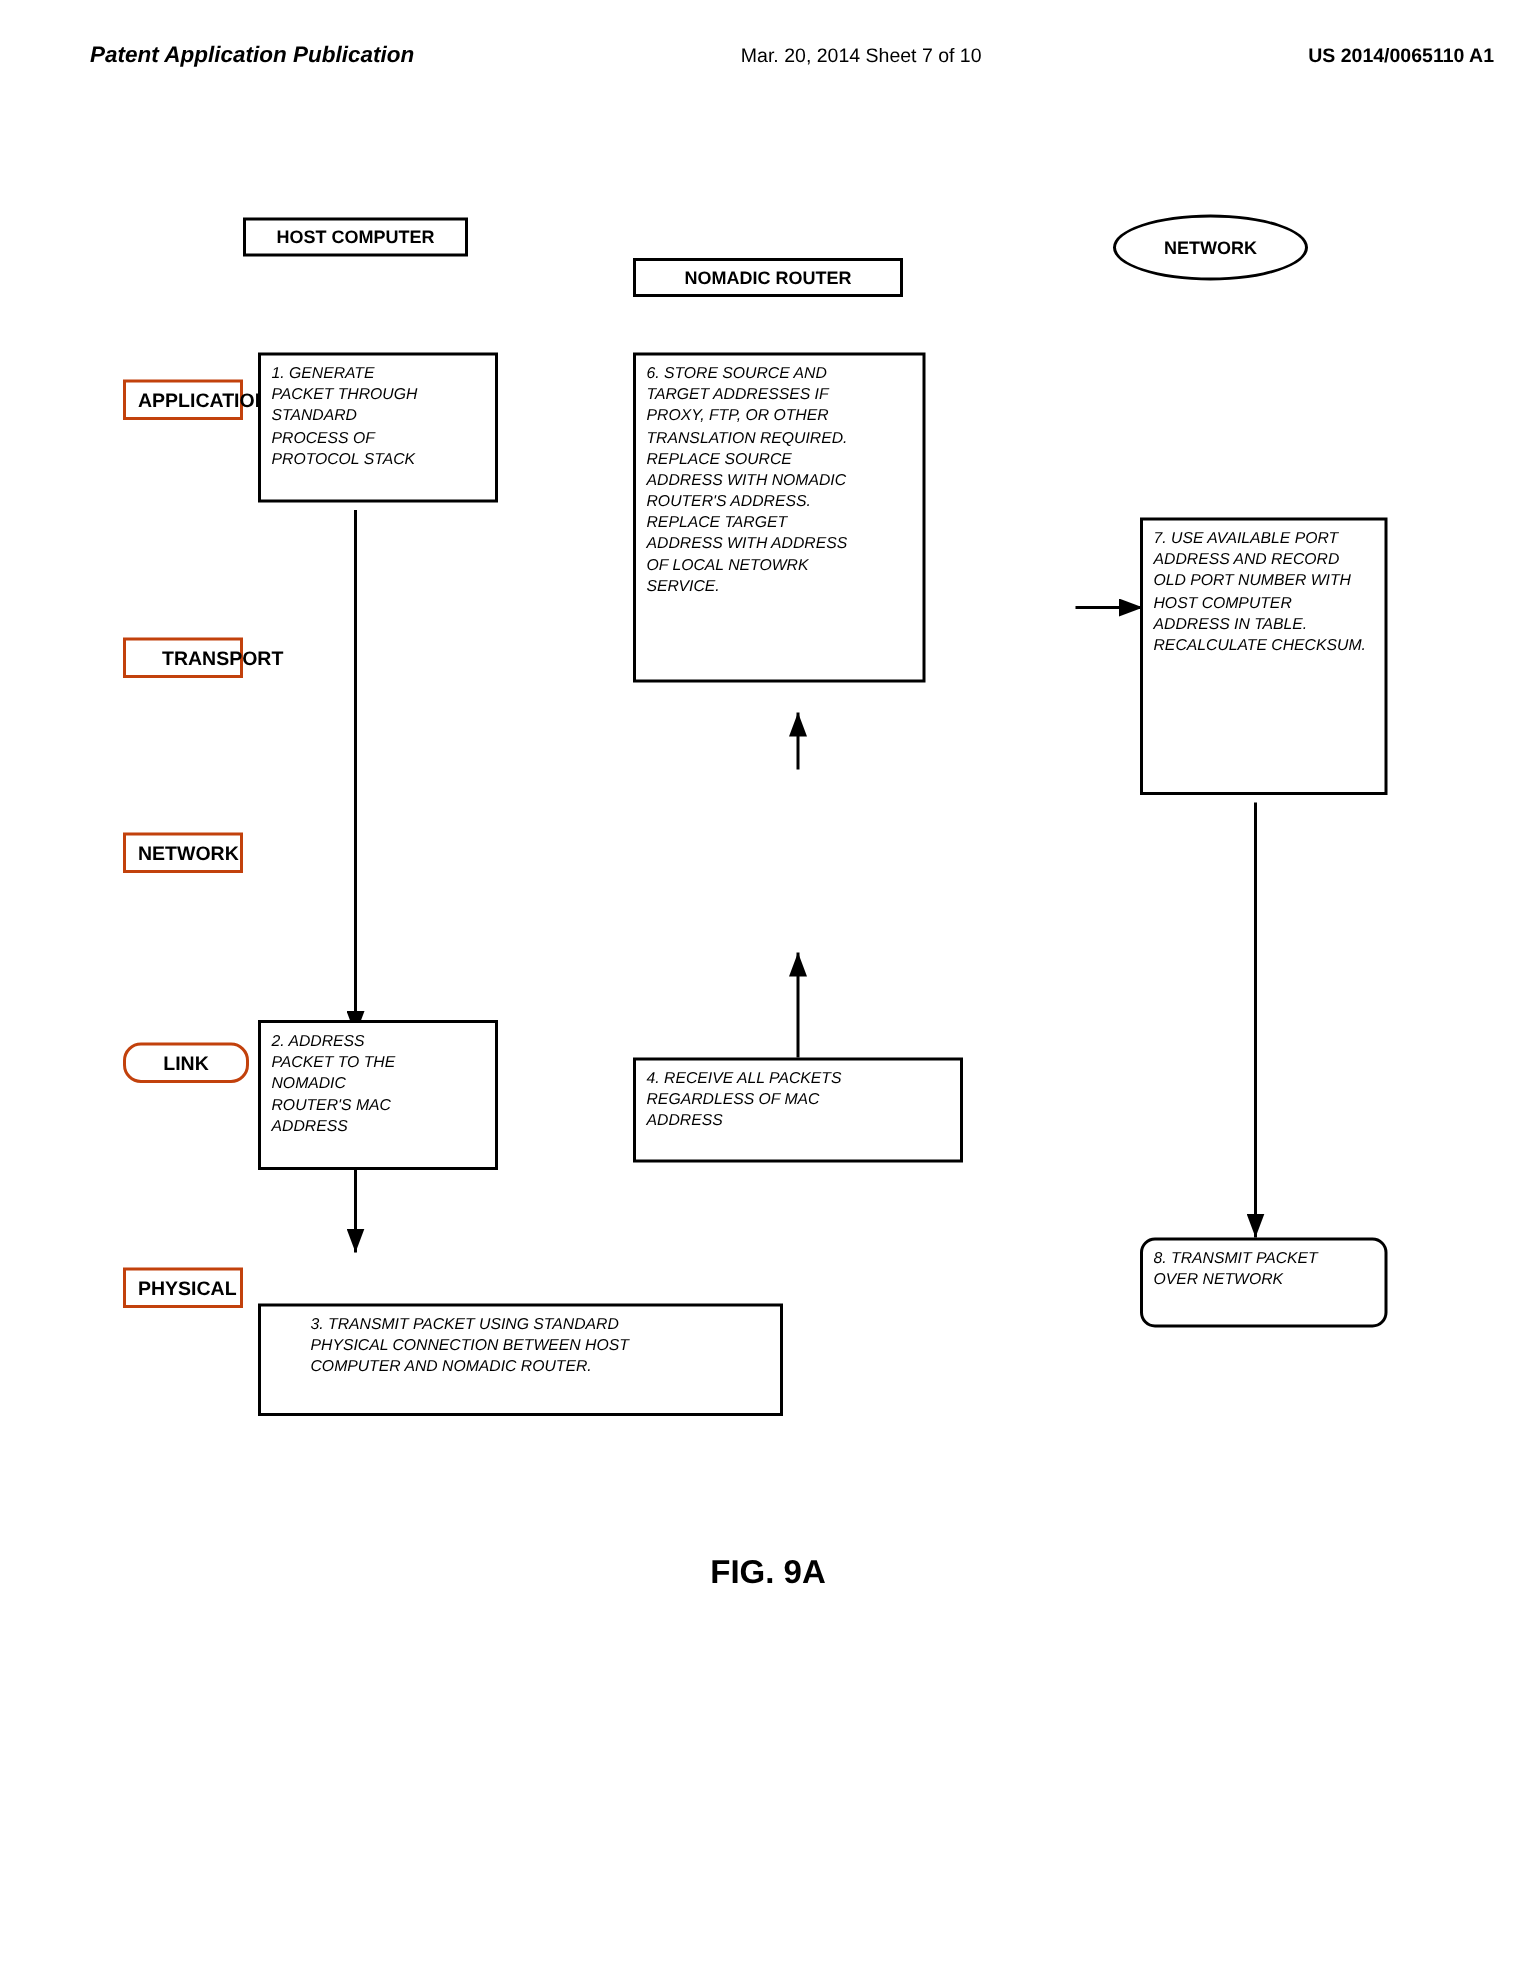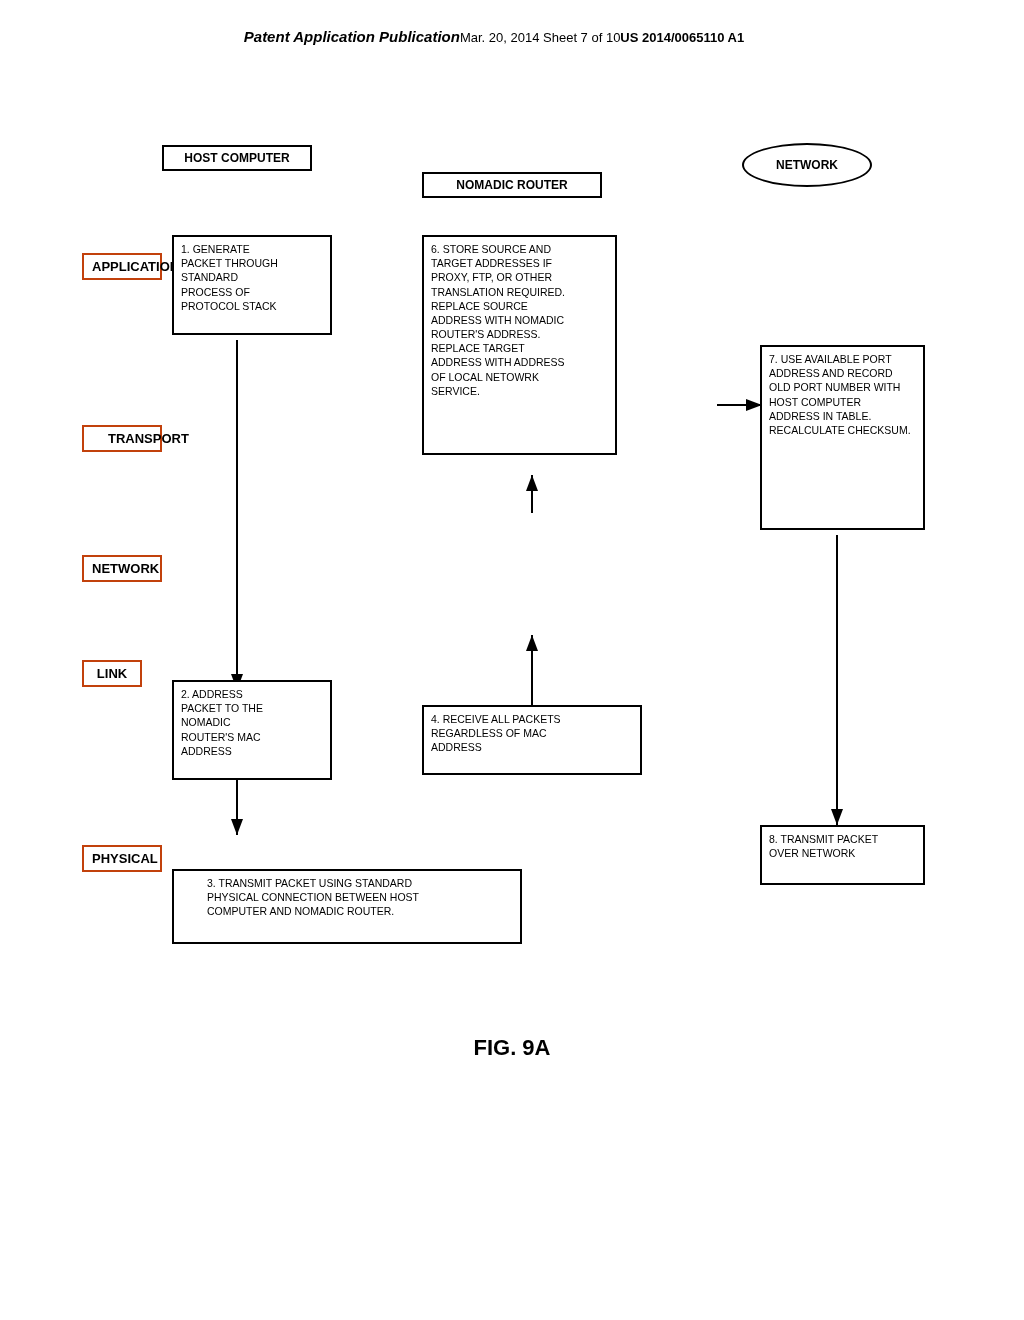--- a/index.html
+++ b/index.html
@@ -8,23 +8,23 @@
       font-family: Arial, Helvetica, sans-serif;
       width: 1024px;
       min-height: 1320px;
       position: relative;
       overflow-x: hidden;
     }
 
     
     .header {
       display: flex;
-      justify-content: center;
+      justify-content: space-between;
       align-items: baseline;
-      padding: 28px 96px 0 60px;
+      padding: 28px 28px 0 60px;
       font-size: 14px;
       font-weight: normal;
     }
     .header-left { font-style: italic; font-weight: bold; font-size: 15px; }
     .header-center { font-size: 13px; }
     .header-right { font-size: 13px; font-weight: bold; }
 
     
     .diagram-area {
       position: relative;
@@ -69,20 +69,21 @@
 
     
     .proc-box {
       position: absolute;
       border: 2px solid #000;
       padding: 5px 7px;
       font-size: 10.5px;
       font-weight: normal;
       line-height: 1.35;
       background: #fff;
+      font-style: italic;
     }
 
     
     .fig-caption {
       text-align: center;
       font-size: 22px;
       font-weight: bold;
       margin-top: 30px;
     }
 
@@ -137,21 +138,21 @@
   <div class="col-label" style="left: 340px; top: 40px; width: 180px; margin-top: 27px;">NOMADIC ROUTER</div>
 
   <div class="col-label-ellipse" style="left: 660px; top: 38px; width: 130px; height: 44px; display: flex; align-items: center; justify-content: center;">NETWORK</div>
 
   <div class="row-label" style="left: 0px; top: 148px; width: 80px;">APPLICATION</div>
 
   <div class="row-label" style="left: 0px; top: 320px; width: 80px; padding-left: 24px;">TRANSPORT</div>
 
   <div class="row-label" style="left: 0px; top: 450px; width: 80px;">NETWORK</div>
 
-  <div class="row-label" style="left: 0px; top: 555px; width: 60px;">LINK</div>
+  <div class="row-label" style="left: 0px; top: 590px; width: 84px; border-radius: 12px;">LINK</div>
 
   <div class="row-label" style="left: 0px; top: 740px; width: 80px;">PHYSICAL</div>
 
   <div class="proc-box" style="left: 90px; top: 130px; width: 160px; min-height: 100px; white-space: pre-line;">1.  GENERATE
 PACKET THROUGH
 STANDARD
 PROCESS OF
 PROTOCOL STACK</div>
 
   <div class="proc-box" style="left: 340px; top: 130px; width: 195px; min-height: 220px; white-space: pre-line;">6.  STORE SOURCE AND
@@ -181,18 +182,18 @@
 ADDRESS</div>
 
   <div class="proc-box" style="left: 340px; top: 600px; width: 220px; min-height: 70px; white-space: pre-line;">4.  RECEIVE ALL PACKETS
 REGARDLESS OF MAC
 ADDRESS</div>
 
   <div class="proc-box" style="left: 90px; top: 764px; width: 350px; min-height: 75px; white-space: pre-line; padding-left: 33px;">3.  TRANSMIT PACKET USING STANDARD
 PHYSICAL CONNECTION BETWEEN HOST
 COMPUTER AND NOMADIC ROUTER.</div>
 
-  <div class="proc-box" style="left: 678px; top: 720px; width: 165px; min-height: 60px; white-space: pre-line;">8.  TRANSMIT PACKET
+  <div class="proc-box" style="left: 678px; top: 720px; width: 165px; min-height: 60px; white-space: pre-line; border-radius: 10px;">8.  TRANSMIT PACKET
 OVER NETWORK</div>
 
 </div>
 
 <div class="fig-caption">FIG. 9A</div>
 
 </body></html>

